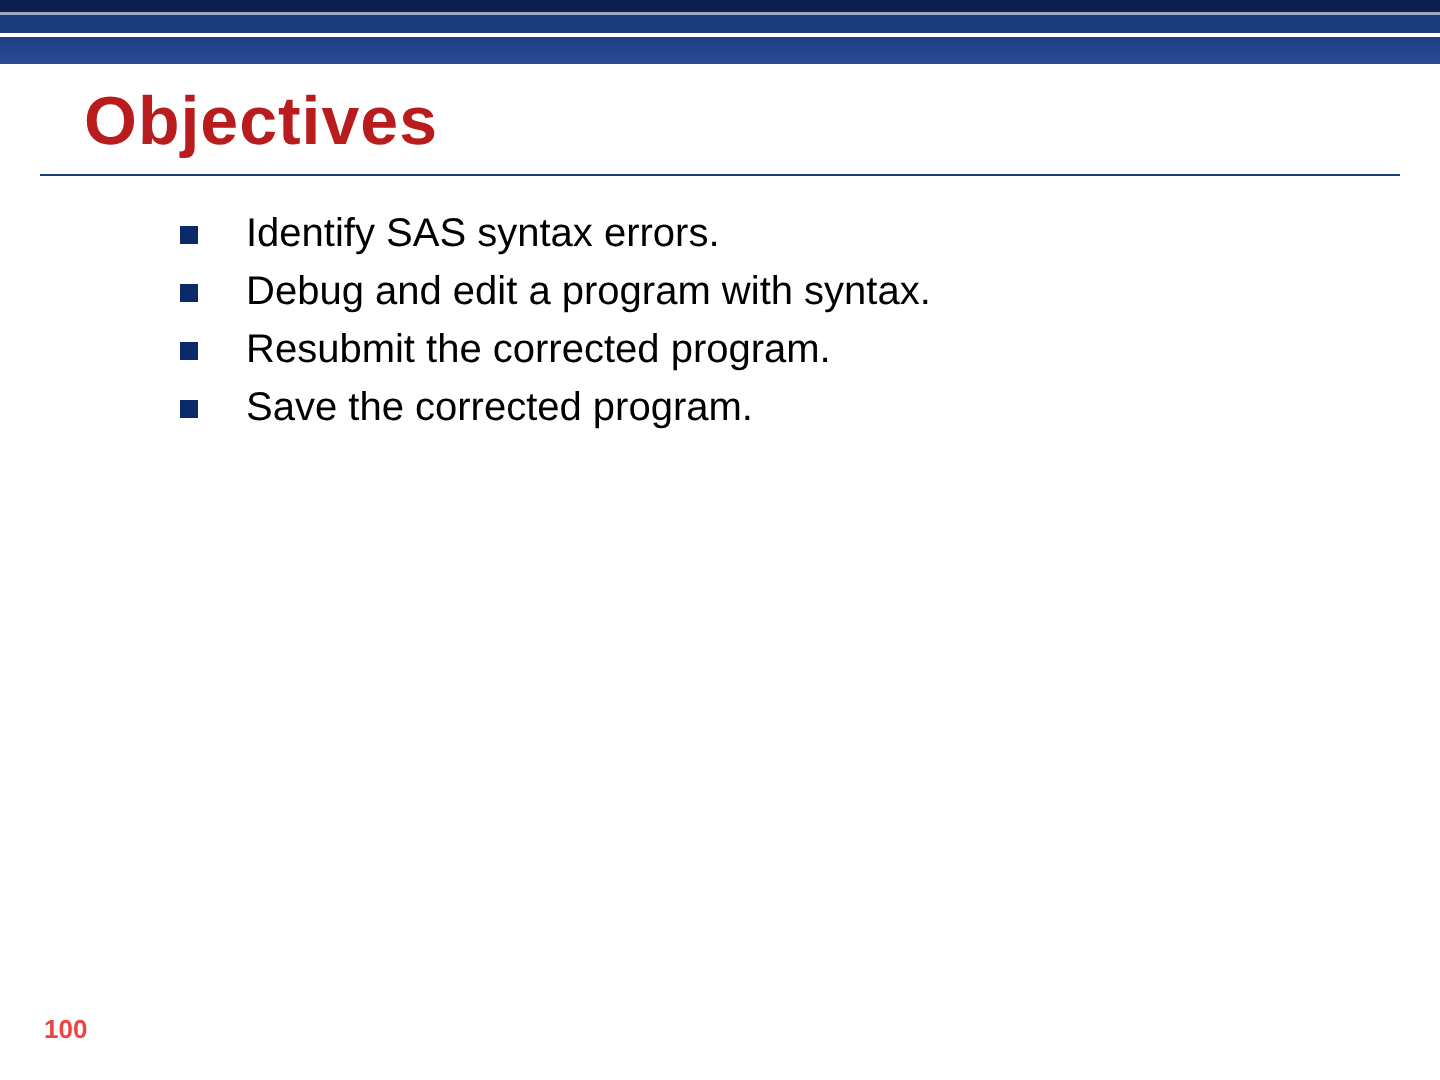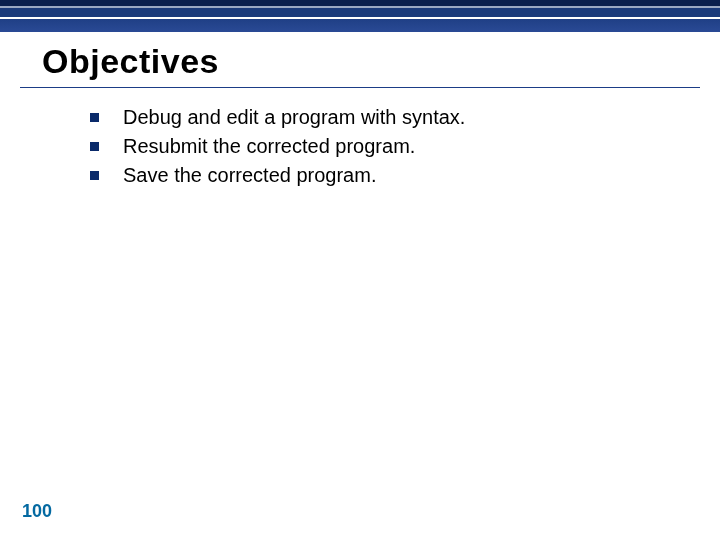--- a/index.html
+++ b/index.html
@@ -15,21 +15,21 @@
     background: linear-gradient(to bottom,
       #0a1f4d 0%, #0a1f4d 18%,
       #9aa8c2 18%, #9aa8c2 24%,
       #1a3a7a 24%, #1a3a7a 52%,
       #ffffff 52%, #ffffff 58%,
       #1f3f85 58%, #2a4a95 100%);
   }
   .title {
     font-size: 34px;
     font-weight: bold;
-    color: #000000;
+    color: #b91c1c;
     margin: 10px 0 0 42px;
     letter-spacing: 0.5px;
   }
   .title-underline {
     height: 1px;
     background: #1b3d86;
     margin: 6px 0 0 20px;
     width: 680px;
   }
   .content {
@@ -48,34 +48,38 @@
     flex-shrink: 0;
   }
   .bullet-text {
     font-size: 20px;
     color: #000000;
   }
   .page-number {
     position: absolute;
     left: 22px;
     bottom: 18px;
-    font-size: 18px;
+    font-size: 13px;
     font-weight: bold;
-    color: #0369a1;
+    color: #ef4444;
   }
 </style>
 </head>
 <body>
 
 <div class="banner"></div>
 
 <h1 class="title">Objectives</h1>
 <div class="title-underline"></div>
 
 <div class="content">
+  <div class="bullet-row">
+    <div class="bullet"></div>
+    <div class="bullet-text">Identify SAS syntax errors.</div>
+  </div>
   <div class="bullet-row">
     <div class="bullet"></div>
     <div class="bullet-text">Debug and edit a program with syntax.</div>
   </div>
   <div class="bullet-row">
     <div class="bullet"></div>
     <div class="bullet-text">Resubmit the corrected program.</div>
   </div>
   <div class="bullet-row">
     <div class="bullet"></div>

